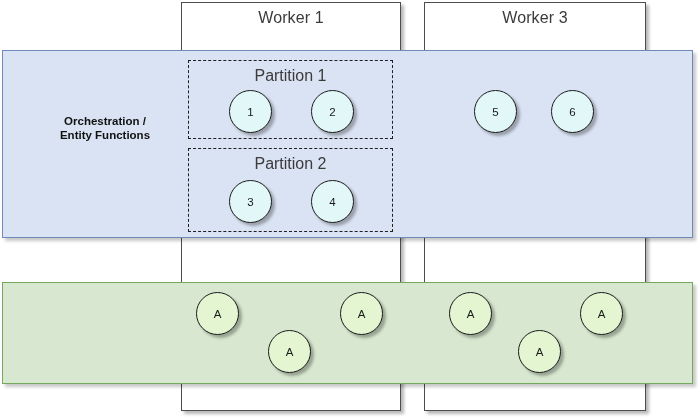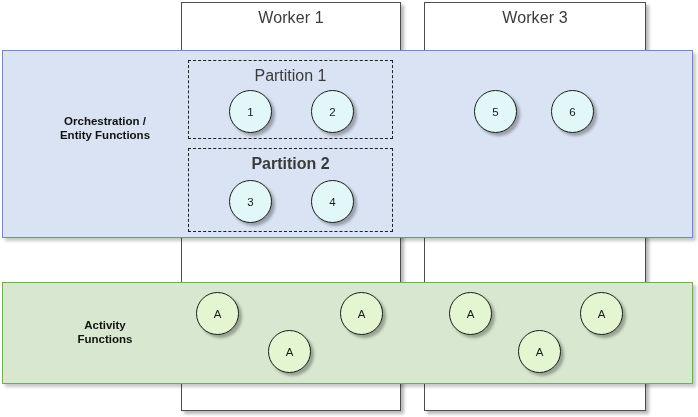--- a/index.html
+++ b/index.html
@@ -110,27 +110,25 @@
   </div>
   <div class="worker-box" id="worker-1" style="left: 424px; top: 2px; width: 222px; height: 409px;">
     <div class="worker-label">Worker 3</div>
   </div>
 
   <div class="layer-band orchestration" id="band-0" style="left: 2px; top: 50px; width: 691px; height: 188px;"></div>
   <div class="band-label" id="band-label-0" style="left: 20px; top: 82px; width: 170px; margin-top: 32px;">Orchestration /
 Entity Functions</div>
 
   <div class="layer-band activity" id="band-1" style="left: 2px; top: 282px; width: 691px; height: 102px;"></div>
-  <div class="band-label" id="band-label-1" style="left: 20px; top: 318px; width: 170px;">Activity
-Functions</div>
 
   <div class="partition-box" id="partition-0" style="left: 188px; top: 60px; width: 205px; height: 79px;">
     <div class="partition-label">Partition 1</div>
   </div>
-  <div class="partition-box" id="partition-1" style="left: 188px; top: 148px; width: 205px; height: 84px; font-weight: bold;">
+  <div class="partition-box" id="partition-1" style="left: 188px; top: 148px; width: 205px; height: 84px;">
     <div class="partition-label">Partition 2</div>
   </div>
 
   <div class="node-circle entity" id="entity-0" style="left: 229px; top: 90px;">1</div>
   <div class="node-circle entity" id="entity-1" style="left: 311px; top: 90px;">2</div>
   <div class="node-circle entity" id="entity-2" style="left: 229px; top: 180px;">3</div>
   <div class="node-circle entity" id="entity-3" style="left: 311px; top: 180px;">4</div>
   <div class="node-circle entity" id="entity-4" style="left: 474px; top: 90px;">5</div>
   <div class="node-circle entity" id="entity-5" style="left: 551px; top: 90px;">6</div>
 

